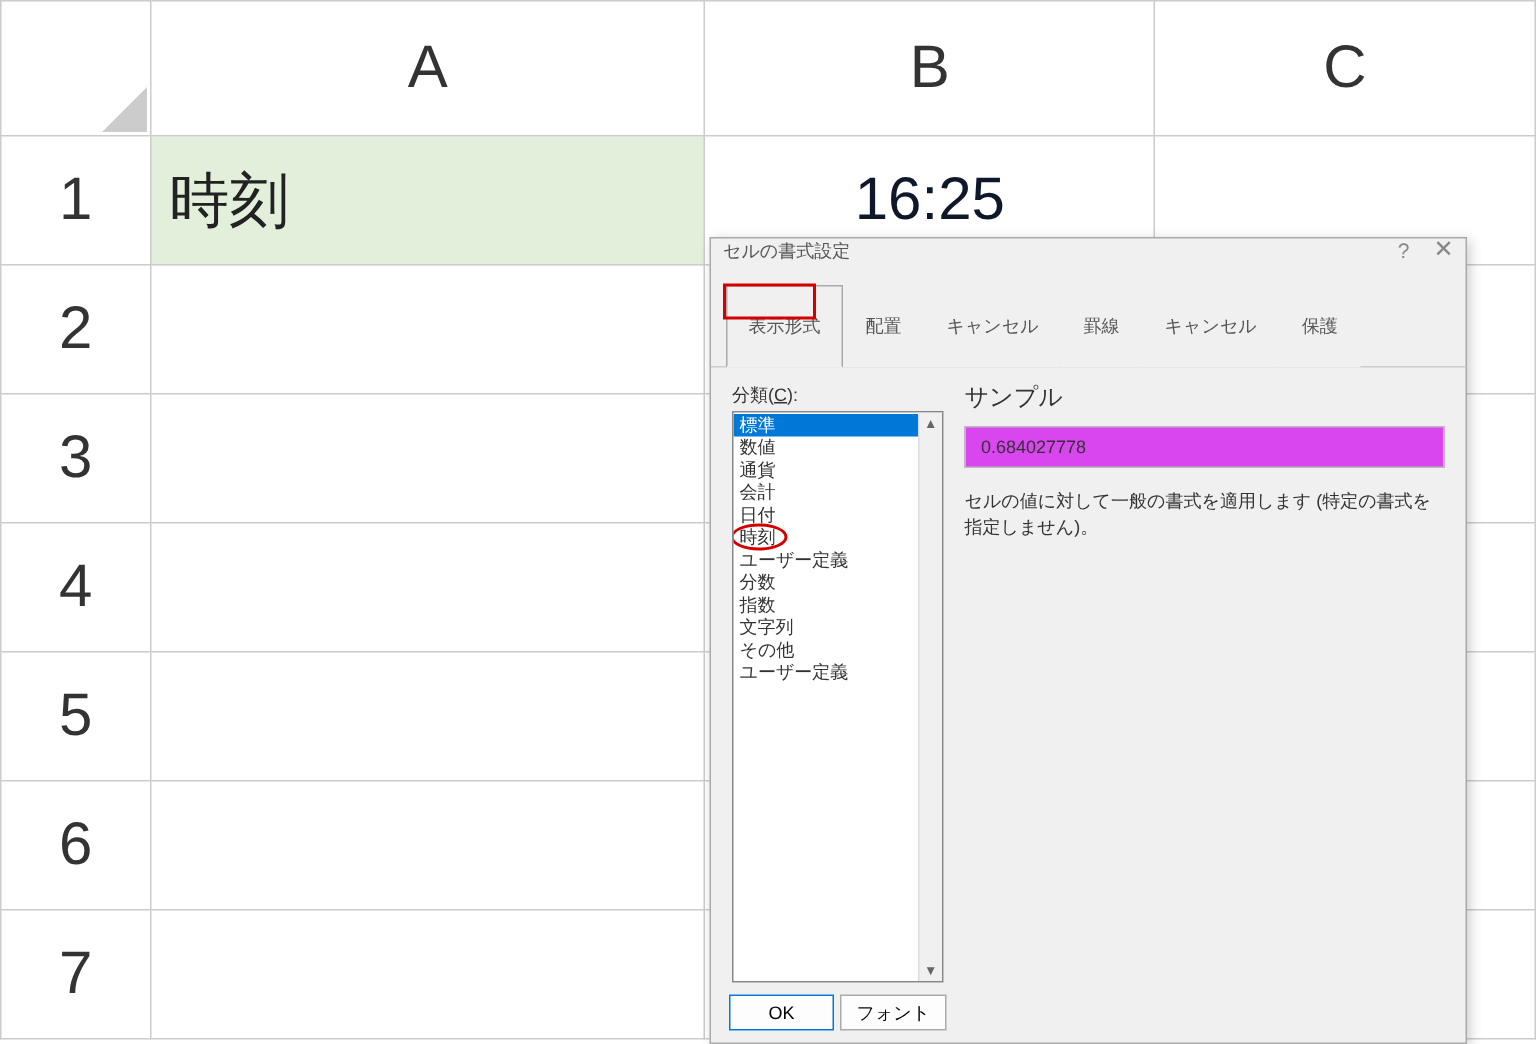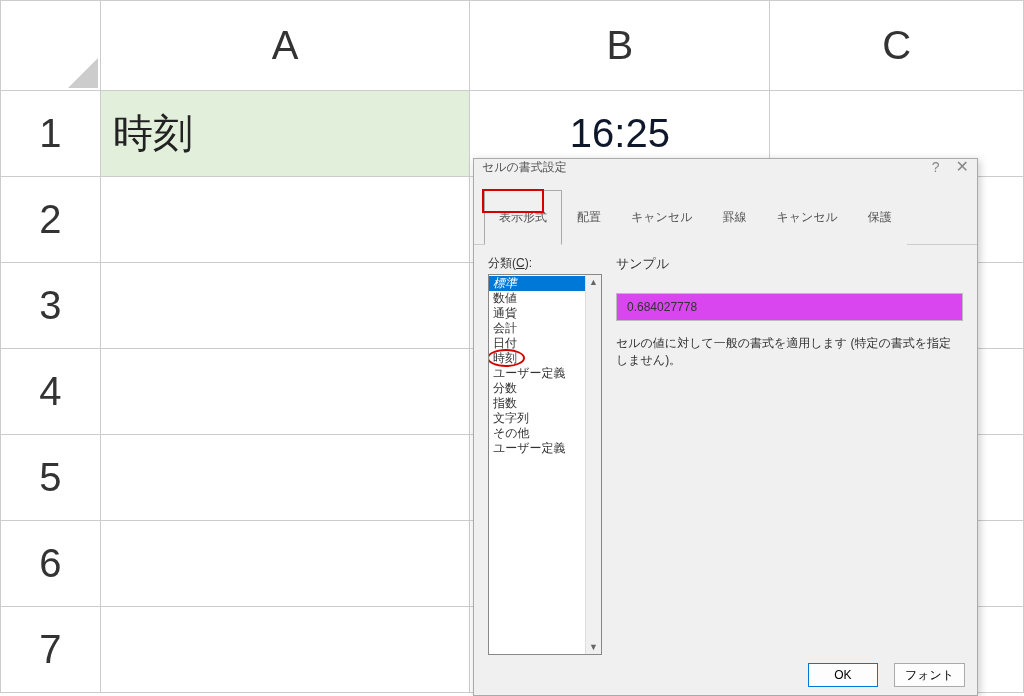--- a/index.html
+++ b/index.html
@@ -110,40 +110,40 @@
   }
   .tabs-wrap { position: relative; }
   .body {
     flex: 1;
     padding: 10px 14px 0 14px;
     display: flex;
     gap: 14px;
     font-size: 12px;
     color: #333;
   }
-  .left-col { width: 114px; display: flex; flex-direction: column; }
+  .left-col { width: 141px; display: flex; flex-direction: column; }
   .label { font-size: 12px; margin-bottom: 2px; }
   .listbox {
     flex: 1;
     border: 1px solid #888;
     background: #fff;
     overflow: hidden;
     position: relative;
     height: 300px;
     display: flex;
   }
   .list-items { flex: 1; padding: 1px 0; }
   .list-item {
     padding: 0 4px;
     font-size: 12px;
     line-height: 15px;
     cursor: default;
     position: relative;
   }
-  .list-item.selected { background: #0078d7; color: #fff; font-style: italic; }
+  .list-item.selected { background: #0078d7; color: #fff; }
   .circle-mark {
     position: absolute;
     border: 2.5px solid #d40000;
     border-radius: 50%;
     width: 38px;
     height: 18px;
     left: -2px;
     top: -2px;
     pointer-events: none;
   }
@@ -153,36 +153,35 @@
     border-left: 1px solid #ddd;
     display: flex;
     flex-direction: column;
     align-items: center;
     justify-content: space-between;
     padding: 2px 0;
     font-size: 9px;
     color: #666;
   }
   .right-col { flex: 1; }
-  .sample-label { font-size: 13px; margin-bottom: 20px; }
+  .sample-label { font-size: 16px; margin-bottom: 8px; }
   .sample-box {
     border: 1px solid #bbb;
     background: #d946ef;
     padding: 6px 10px;
     font-size: 12px;
     margin-bottom: 14px;
   }
   .desc { font-size: 12px; color: #333; }
   .footer {
     height: 40px;
     display: flex;
-    justify-content: flex-end;
     align-items: center;
     padding: 0 12px;
-    gap: 16px;
+    gap: 4px;
   }
   .btn {
     min-width: 70px;
     height: 24px;
     font-size: 12px;
     background: #fdfdfd;
     border: 1px solid #aaa;
     cursor: default;
     padding: 0 10px;
   }

